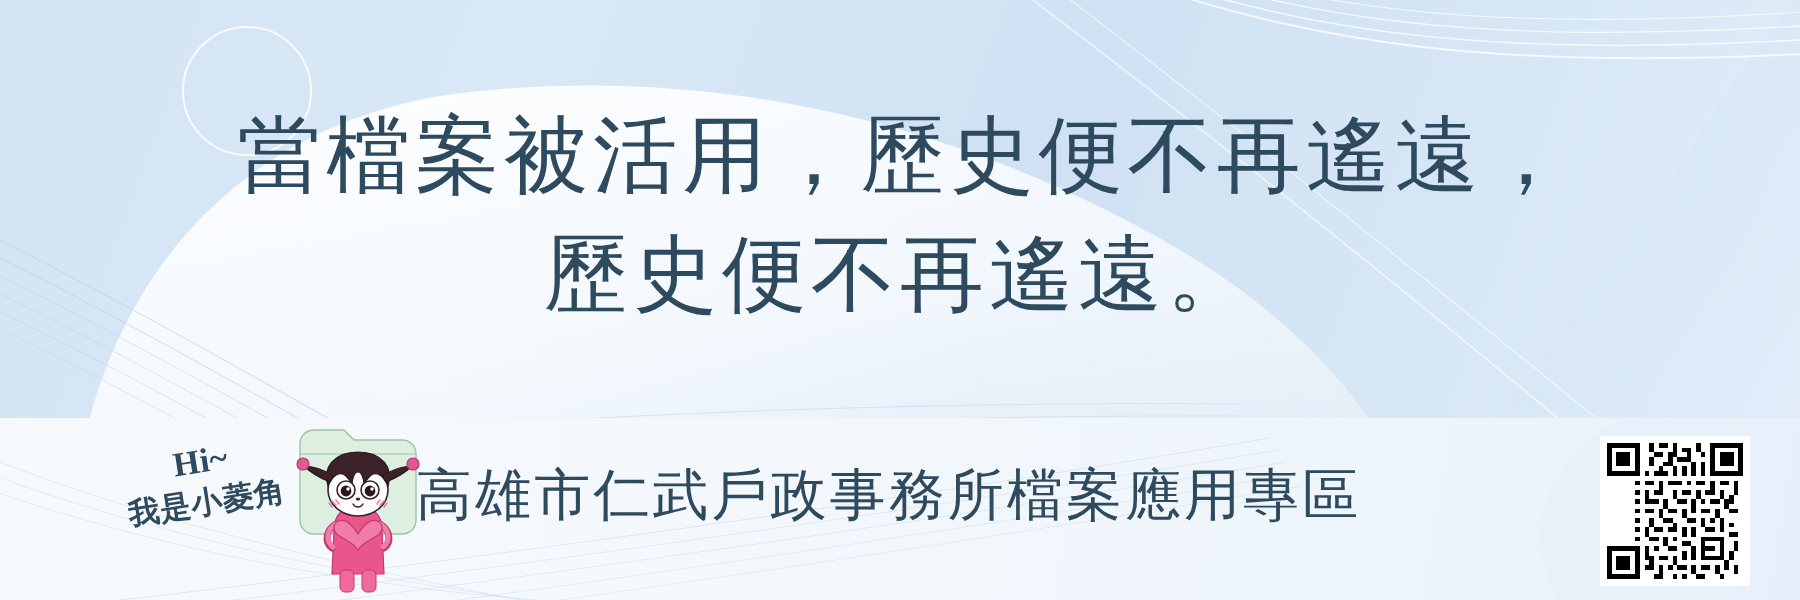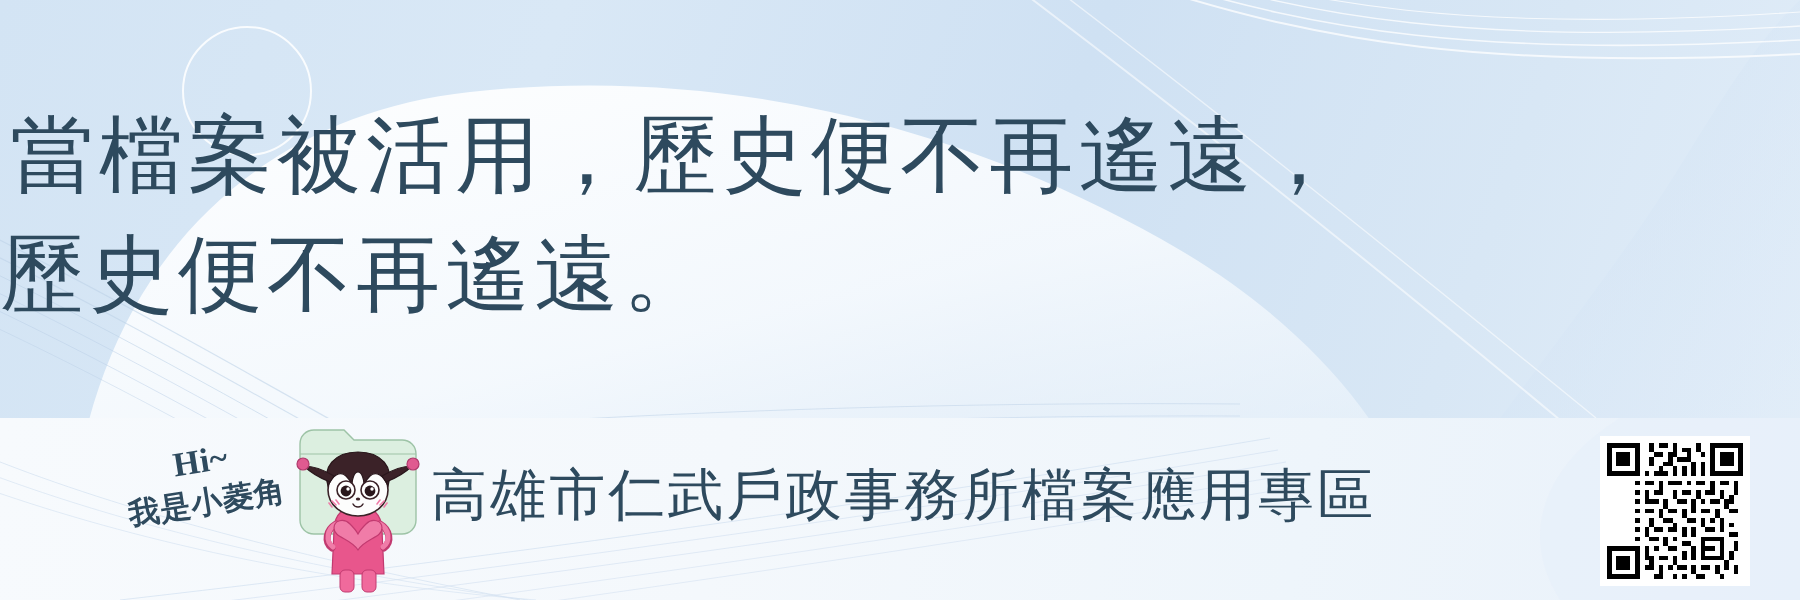--- a/index.html
+++ b/index.html
@@ -17,21 +17,21 @@
   }
 
   
   .bg-svg { position:absolute; inset:0; width:1800px; height:600px; }
 
   
   .headline-wrap {
     position:absolute;
     left:0; top:96px;
     width:1800px;
-    text-align:left;
+    text-align:center;
     z-index:5;
   }
   .headline-line {
     display:block;
     font-family:"DejaVu Sans", sans-serif;
     font-weight:400;
     font-size:84px;
     line-height:1.42;
     letter-spacing:0.06em;
     color:#2e4a5e;
@@ -84,21 +84,21 @@
   .mascot {
     position:absolute;
     left:292px; top:-20px;
     width:132px; height:200px;
     z-index:10;
   }
 
   
   .footer-title {
     position:absolute;
-    left:431px; top:40px;
+    left:416px; top:40px;
     font-family:"DejaVu Sans", sans-serif;
     font-size:56px;
     font-weight:400;
     letter-spacing:0.055em;
     color:#2e4a5e;
     white-space:nowrap;
     z-index:9;
   }
 
   

